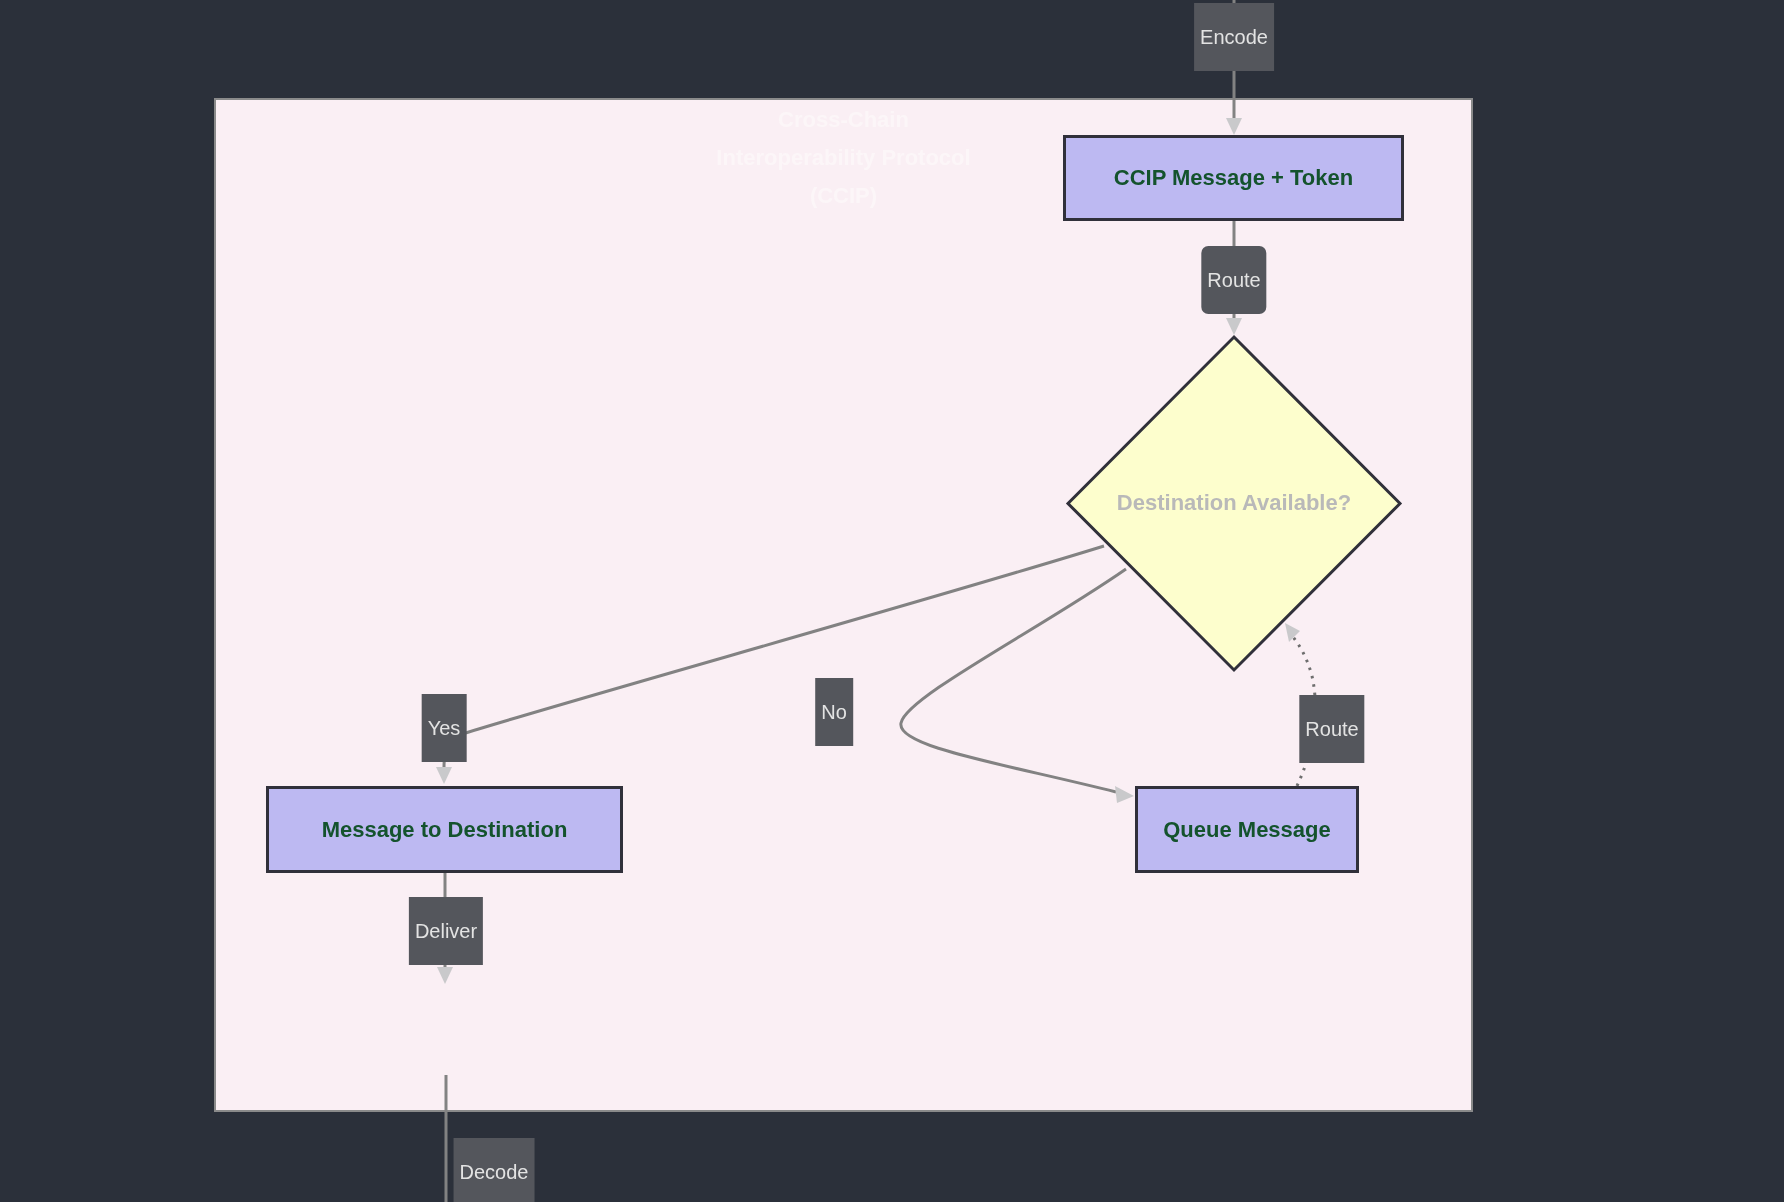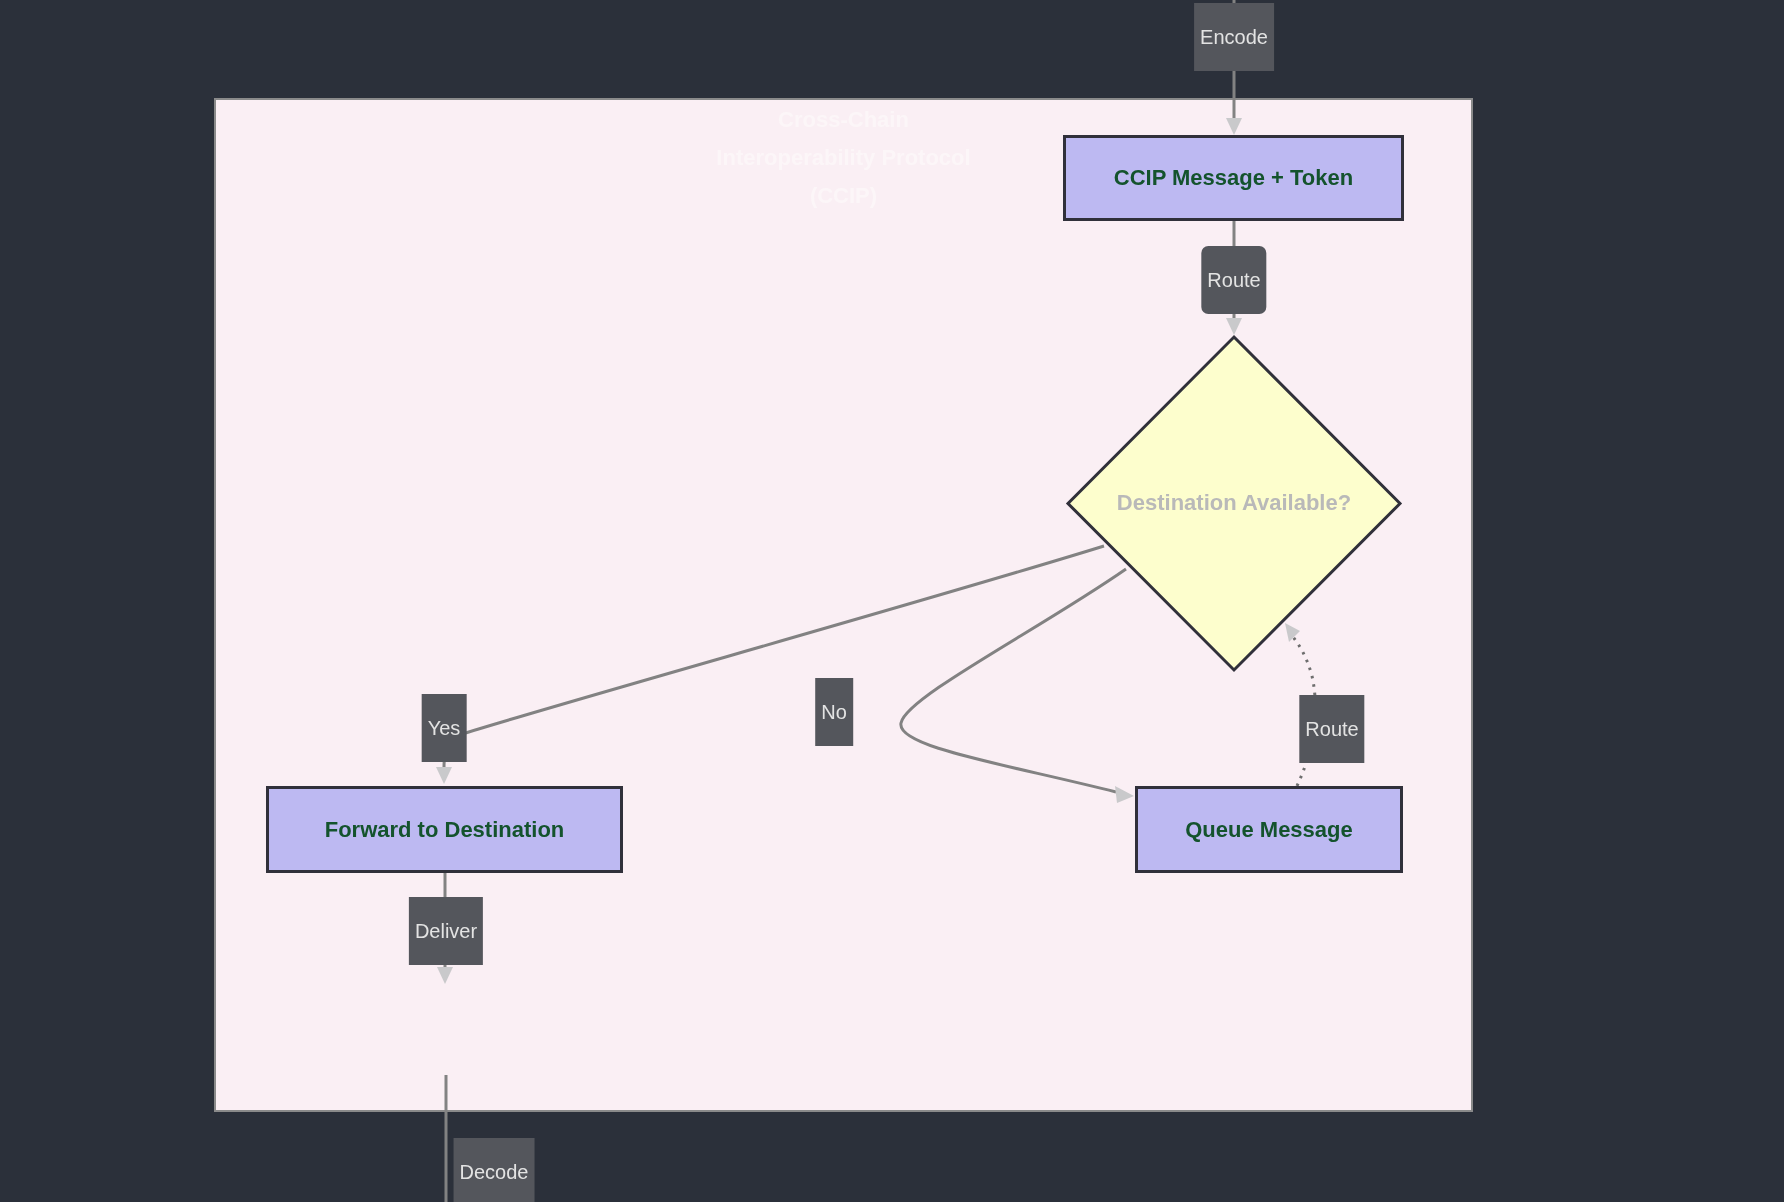--- a/index.html
+++ b/index.html
@@ -34,21 +34,21 @@
     box-sizing:border-box;
     border:3px solid #30303a;
     display:flex;align-items:center;justify-content:center;
     font-size:22px;
     font-weight:600;
   }
   .node.process{background:#bdb9f2;color:#14532d;}
   .node.receive{background:#ccfccb;color:#b7bcb4;}
   .node-ccip{left:1063px;top:135px;width:341px;height:86px;}
   .node-forward{left:266px;top:786px;width:357px;height:87px;}
-  .node-queue{left:1135px;top:786px;width:268px;height:87px;}
+  .node-queue{left:1135px;top:786px;width:224px;height:87px;}
   .node-receive-box{left:324px;top:987px;width:243px;height:88px;}
   
   .diamond-label{
     position:absolute;
     left:1234px;top:503px;
     transform:translate(-50%,-50%);
     color:#b9b9b9;
     font-size:22px;font-weight:600;
     white-space:nowrap;
   }
@@ -108,21 +108,21 @@
     <polygon points="1285,623 1300,631 1289,642" fill="#c9c9cb"></polygon>
   </svg>
 
   <div class="node process node-ccip">
     <span>CCIP Message + Token</span>
   </div>
 
   <div class="diamond-label">Destination Available?</div>
 
   <div class="node process node-forward">
-    <span>Forward to Destination</span>
+    <span>Message to Destination</span>
   </div>
 
   <div class="node process node-queue">
     <span>Queue Message</span>
   </div>
 
 
   <div class="chip chip-encode">Encode</div>
   <div class="chip chip-route">Route</div>
   <div class="chip chip-yes">Yes</div>

